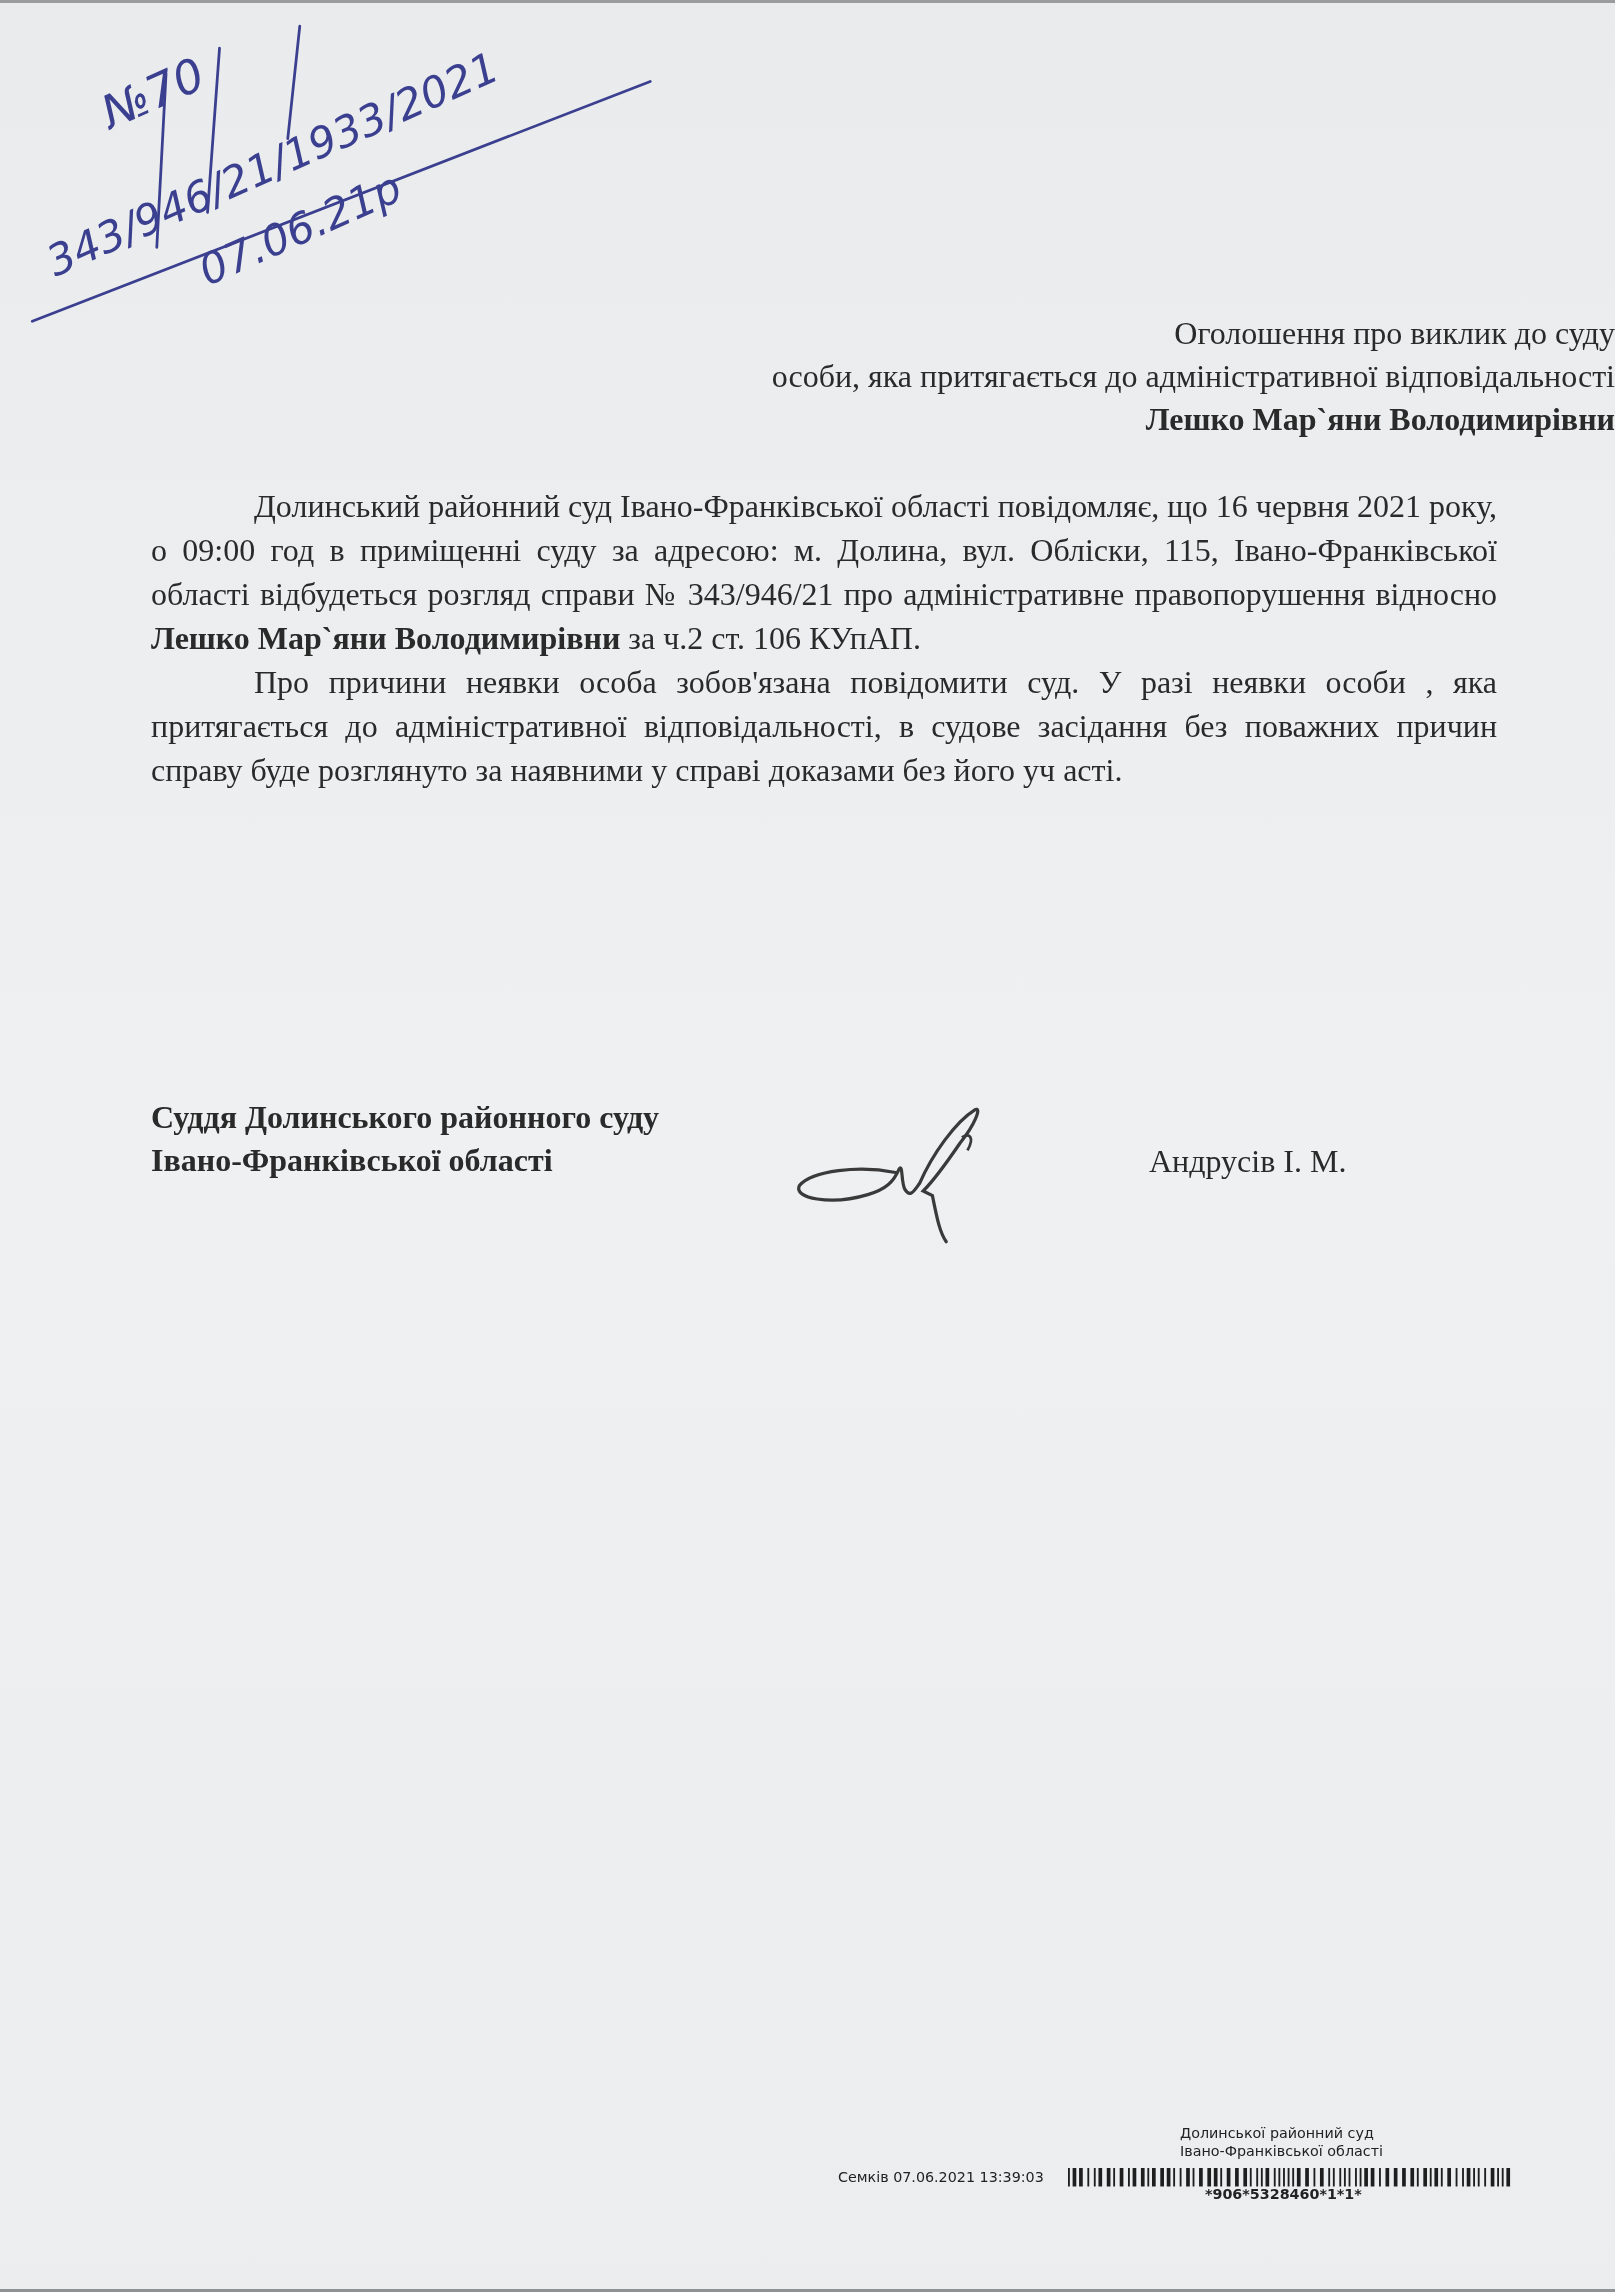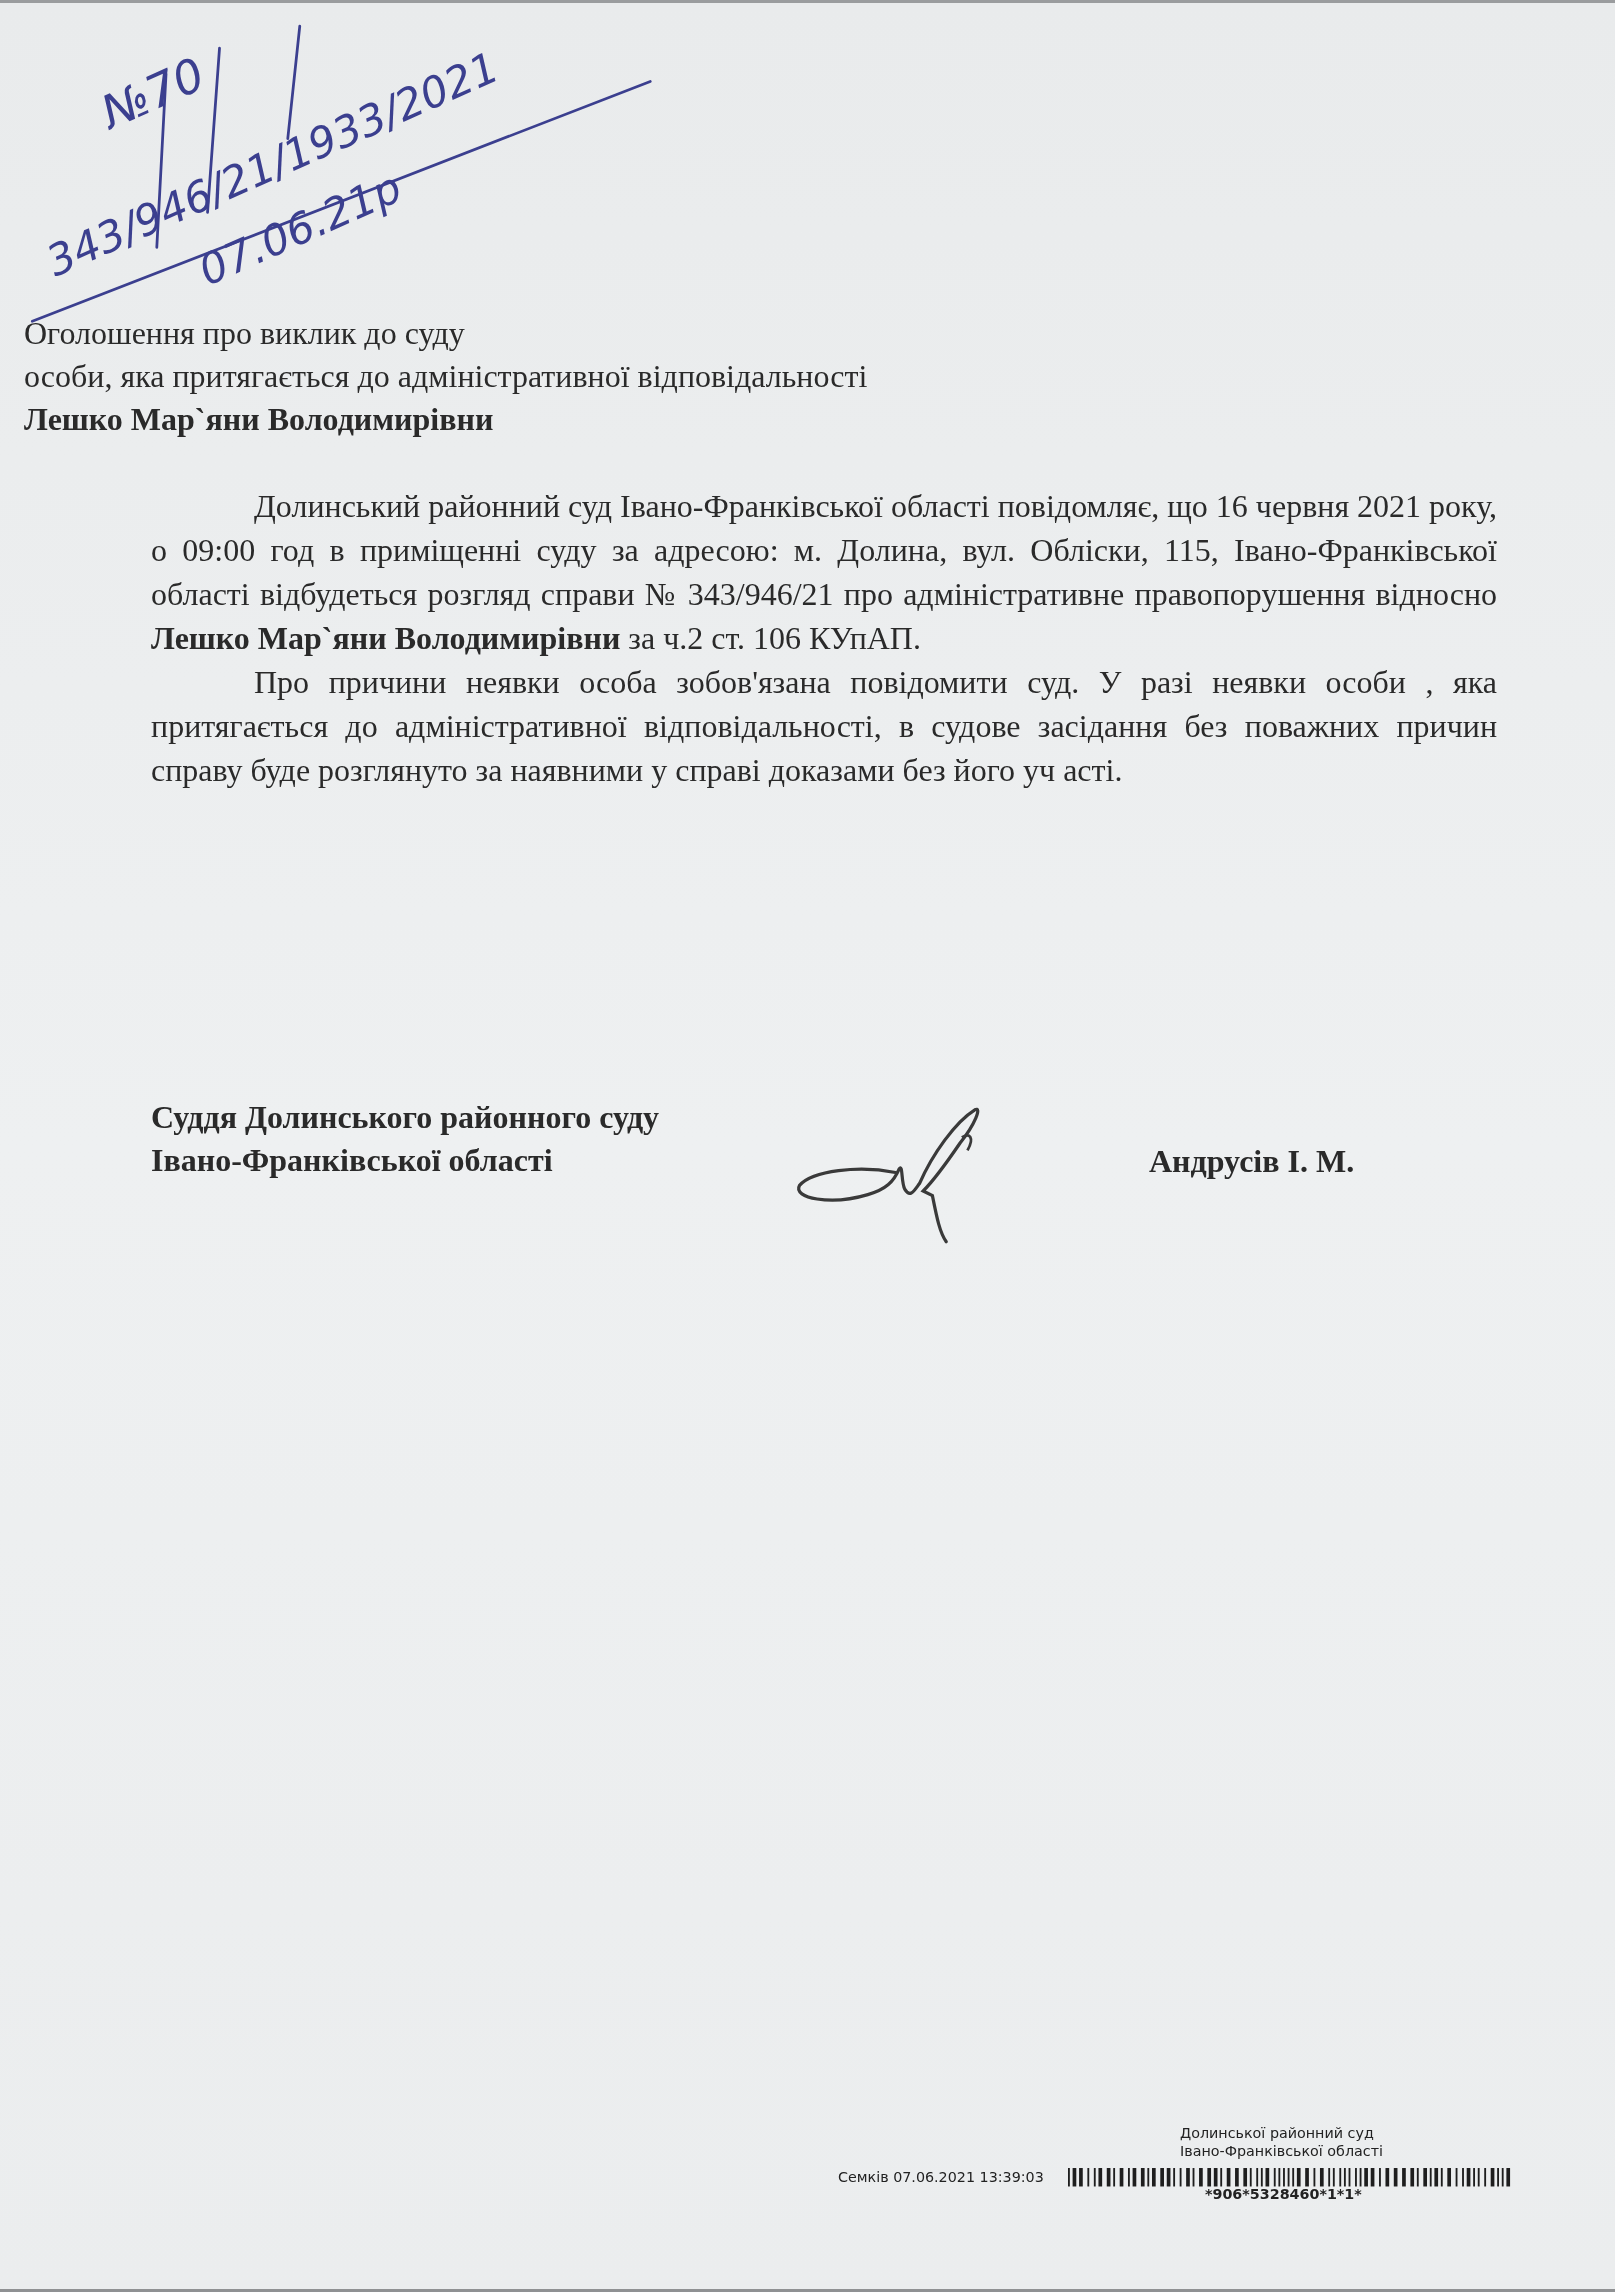--- a/index.html
+++ b/index.html
@@ -10,29 +10,29 @@
     color: #2a2a2a;
   }
   .page { position: absolute; inset: 0; background: linear-gradient(180deg,#e9ebec 0%,#eef0f1 50%,#ebedee 100%); }
   .edge-top { position:absolute; left:0; right:0; top:0; height:2.8px; background:#9a9c9e; }
   .edge-bottom { position:absolute; left:0; right:0; bottom:0; height:3.7px; background:#8f9193; }
 
   
   .annot { position:absolute; left:0; top:0; width:701px; height:351px; }
   .annot svg { width:100%; height:100%; }
 
-  .title-block { position:absolute; left:0; right:0; top:312px; text-align:left; font-size:32px; line-height:43px;margin-left:24px; }
+  .title-block { position:absolute; left:0; right:0; top:312px; text-align:right; font-size:32px; line-height:43px; }
   .title-block .bold { font-weight:bold; }
 
   .body { position:absolute; left:151px; width:1346px; top:484px; font-size:32px; line-height:44px; text-align:justify; }
   .body p { margin:0; text-indent:103px; }
   .body .b { font-weight:bold; }
 
   .sig-left { position:absolute; left:151px; top:1096px; font-size:32px; line-height:43px; font-weight:bold; }
-  .sig-right { position:absolute; left:1149px; top:1140px; font-size:32px; line-height:43px; font-weight:bold; }
+  .sig-right { position:absolute; left:1149px; top:1140px; font-size:32px; line-height:43px; font-weight:normal; }
   .signature { position:absolute; left:794px; top:1080px; width:203px; height:185px; }
 
   .stamp-court { position:absolute; left:1180px; top:2125px; font-family:"DejaVu Sans", sans-serif; font-size:14.3px; line-height:17.5px; color:#222; }
   .stamp-user { position:absolute; left:838px; top:2169px; font-family:"DejaVu Sans", sans-serif; font-size:14.3px; color:#222; }
   .barcode { position:absolute; left:1068px; top:2168px; width:443px; height:18.5px; }
   .bar-code-text { position:absolute; left:1205px; top:2186px; font-family:"DejaVu Sans", sans-serif; font-size:14.3px; color:#222;font-weight:bold; }
 </style>
 </head>
 <body>
 

